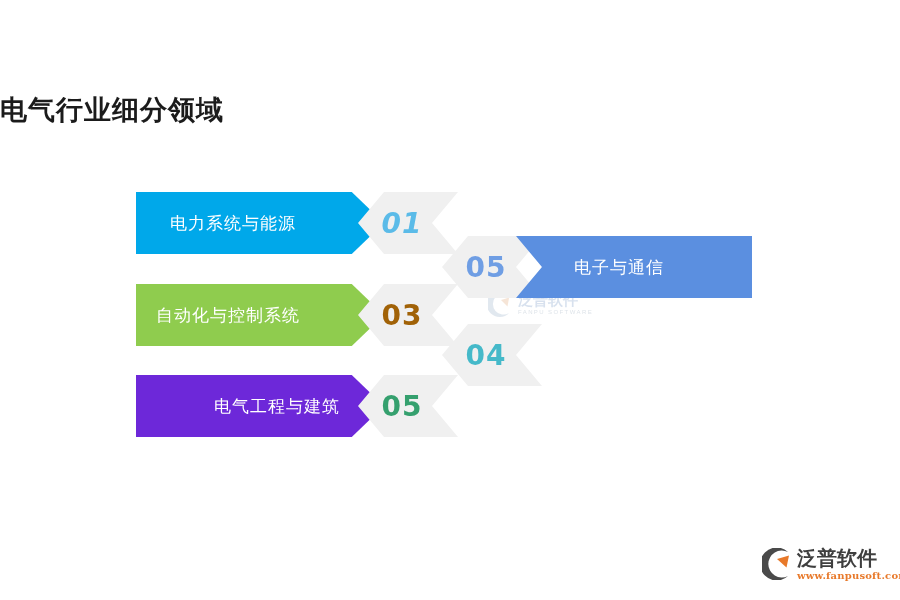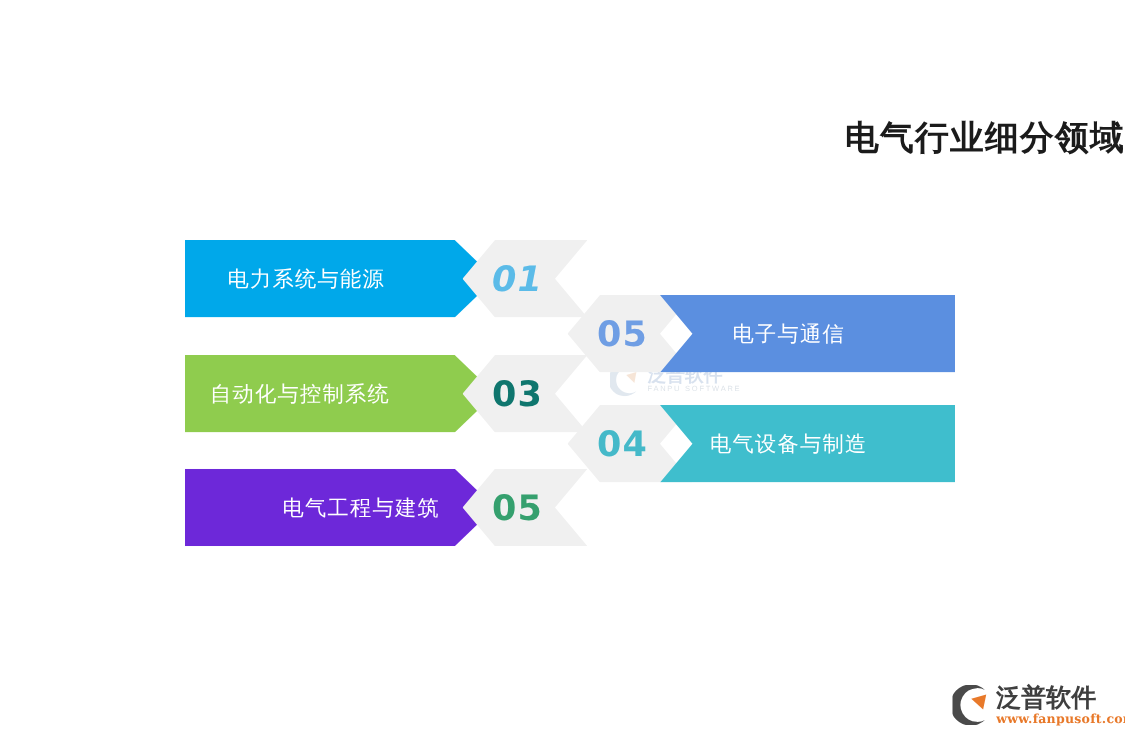--- a/index.html
+++ b/index.html
@@ -13,21 +13,21 @@
     font-family: "Liberation Sans", "DejaVu Sans", sans-serif;
     overflow: hidden;
     position: relative;
   }
 
   #page-title {
     position: absolute;
     top: 92px;
     left: 0;
     width: 900px;
-    text-align: right;
+    text-align: left;
     font-family: "DejaVu Sans", "Liberation Sans", sans-serif;
     font-size: 27px;
     font-weight: 700;
     color: #1b1b1b;
     letter-spacing: 1px;
     white-space: nowrap;
   }
 
   
   #center-watermark {
@@ -65,21 +65,21 @@
     font-size: 6px;
     letter-spacing: 1.4px;
     color: #8fa2b5;
     line-height: 9px;
     white-space: nowrap;
   }
 
   
   #infographic {
     position: absolute;
-    left: 12px;
+    left: 0;
     top: 0;
     width: 836px;
     height: 600px;
   }
   .row {
     position: absolute;
     height: 62px;
   }
   .bar {
     position: absolute;
@@ -218,30 +218,27 @@
     <div class="bar" style="background:#5b8fe0;">
       <span class="bar-label">电子与通信</span>
     </div>
   </div>
 
   <div class="row left" style="left:136px; top:284px; width:322px;">
     <div class="bar" style="background:#8fcc4e;padding-left:20px;">
       <span class="bar-label">自动化与控制系统</span>
     </div>
     <div class="hex">
-      <span class="hex-num" style="color:#0f766e;">03</span>
+      <span class="hex-num" style="color:#a16207;">03</span>
     </div>
   </div>
 
   <div class="row right" style="left:442px; top:324px; width:310px;">
     <div class="hex">
       <span class="hex-num" style="color:#45b9c9;">04</span>
-    </div>
-    <div class="bar" style="background:#3fbecd;">
-      <span class="bar-label">电气设备与制造</span>
     </div>
   </div>
 
   <div class="row left" style="left:136px; top:375px; width:322px;">
     <div class="bar" style="background:#6d28d9;justify-content:center;">
       <span class="bar-label">电气工程与建筑</span>
     </div>
     <div class="hex">
       <span class="hex-num" style="color:#35a06e;">05</span>
     </div>

